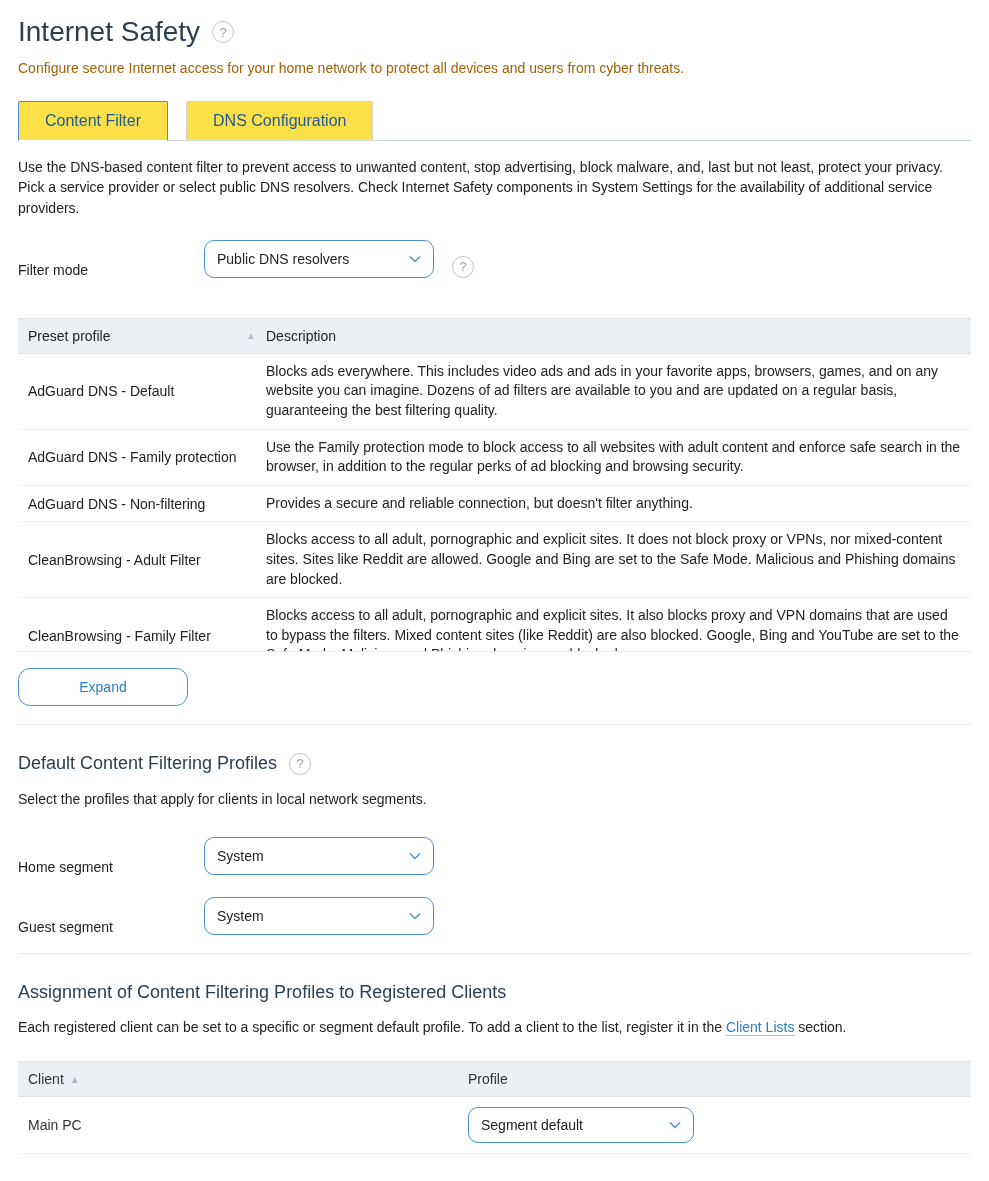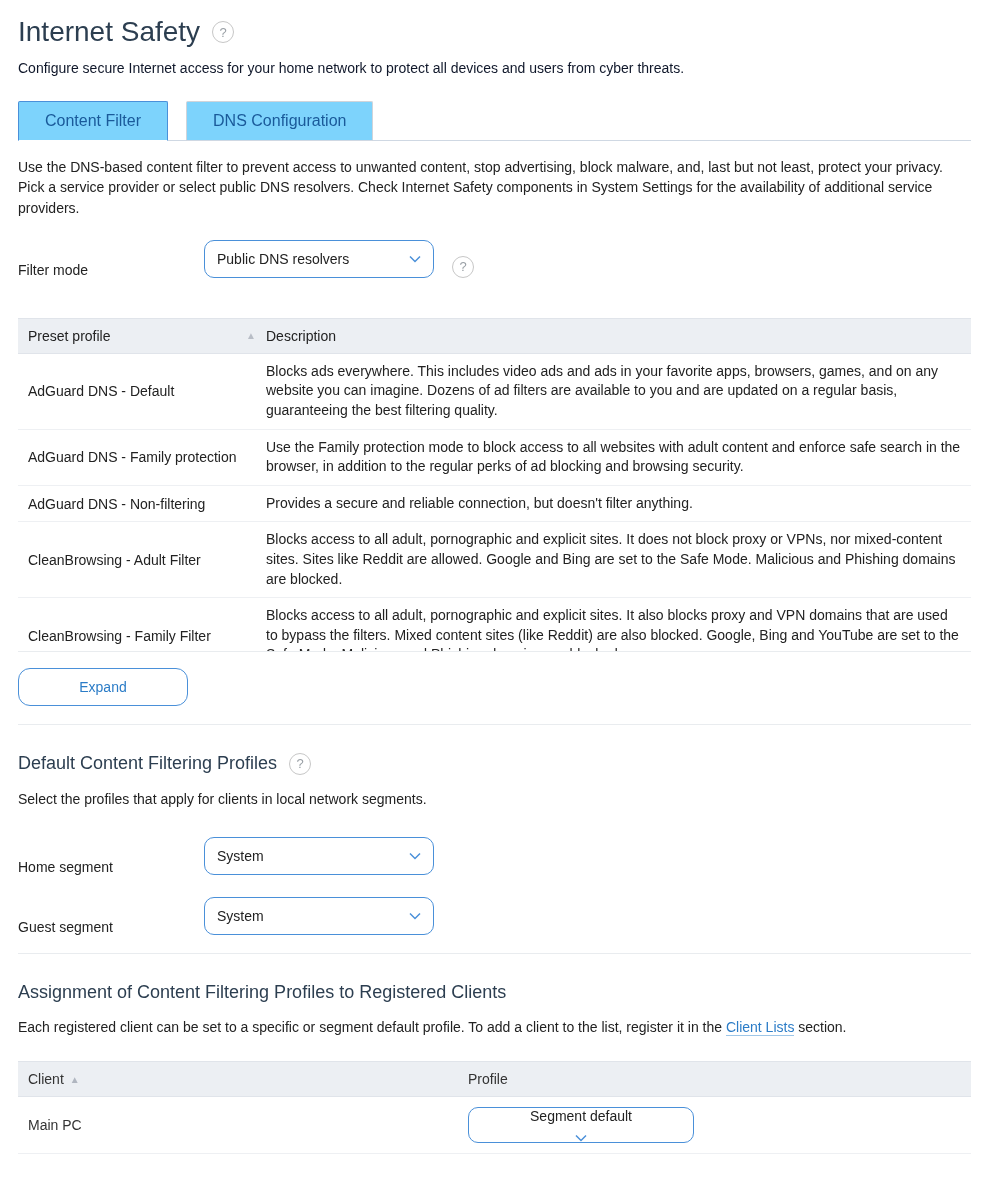--- a/index.html
+++ b/index.html
@@ -16,25 +16,25 @@
   .help-icon {
     display: inline-flex; align-items: center; justify-content: center;
     width: 22px; height: 22px; border: 1px solid #c7c7c7; border-radius: 50%;
     color: #9aa0a6; font-size: 13px; cursor: pointer;
   }
   .help-icon-sm {
     display: inline-flex; align-items: center; justify-content: center;
     width: 22px; height: 22px; border: 1px solid #c7c7c7; border-radius: 50%;
     color: #9aa0a6; font-size: 13px; cursor: pointer;
   }
-  .subtitle { color: #0f172a; margin-bottom: 24px; }
+  .subtitle { color: #a16207; margin-bottom: 24px; }
   .tabs { display: flex; border-bottom: 1px solid #cfd8e3; margin-bottom: 16px; }
   .tab {
     padding: 10px 26px; border: 1px solid transparent; border-bottom: none;
-    color: #1a5a9a; font-size: 16px; cursor: pointer; background: #7dd3fc;
+    color: #1a5a9a; font-size: 16px; cursor: pointer; background: #fde047;
     position: relative; top: 1px;
   }
   .tab.active {
     border: 1px solid #4a90d9; border-bottom: 1px solid #fff;
     border-radius: 2px 2px 0 0;
   }
   .tab.inactive {
     border: 1px solid #d0d4da; border-bottom: 1px solid #cfd8e3;
     border-radius: 2px 2px 0 0; margin-left: 18px;
   }
@@ -81,21 +81,21 @@
   .section-title-row { display:flex; align-items:center; gap:12px; margin-bottom:14px;}
   .section-title { font-size: 18px; color:#2c3e50; font-weight:400;}
   .clients-table-header {
     display:flex; background:#eceff3; border-top:1px solid #e0e4ea;
     border-bottom:1px solid #e0e4ea; height:36px; align-items:center;
     padding:16px 10px;
   }
   .col-client { width: 440px; display:flex; align-items:center; gap:6px;}
   .col-cprofile { flex:1; }
   .client-row { display:flex; align-items:center; padding: 10px 10px; border-bottom:1px solid #eef0f3; }
-  .client-row .select { width: 226px; height:36px;flex-direction:column; }
+  .client-row .select { width: 226px; height:36px; }
   a.link { color:#2b7cc7; text-decoration:none; border-bottom:1px solid #9ec6e8;}
   .sort-tri { color:#b0b6c0; font-size:10px;}
 </style>
 </head>
 <body>
 
 
 
 
 <div class="page-title-row">

